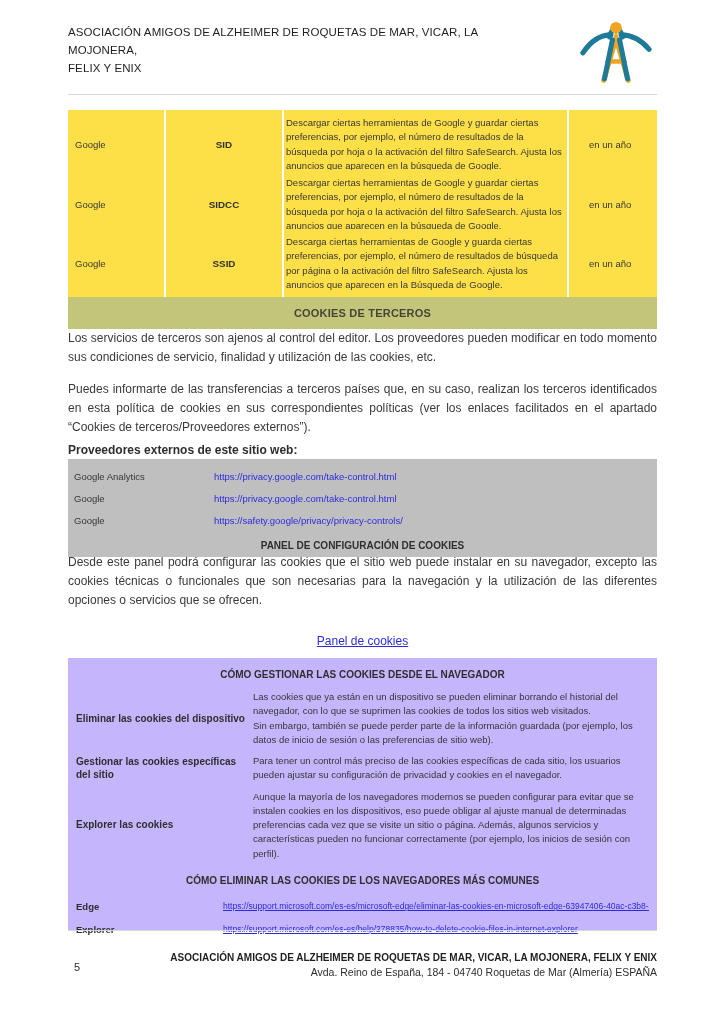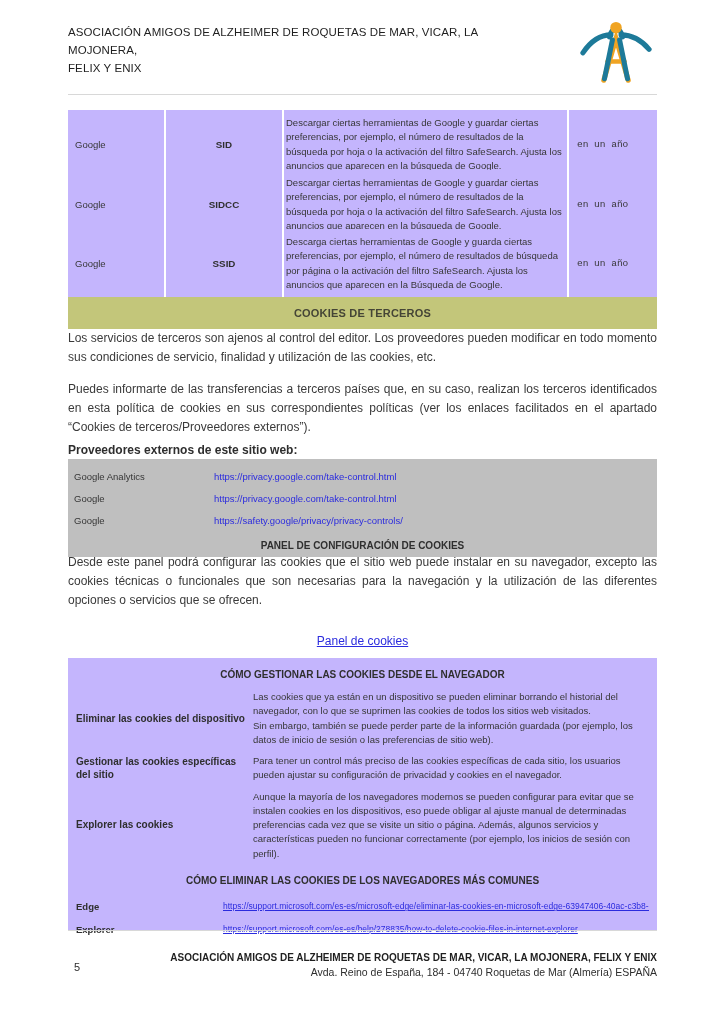--- a/index.html
+++ b/index.html
@@ -9,25 +9,25 @@
   }
   
   .hdr-title{position:absolute;left:68px;top:24px;width:470px;
     font-size:11.5px;line-height:1.55;color:#1f1f1f;letter-spacing:.1px;}
   .logo{position:absolute;left:580px;top:14px;width:72px;height:72px;}
   .hdr-rule{position:absolute;left:68px;top:94px;width:589px;height:1px;background:#d8d8d8;}
   
   .tbl1{position:absolute;left:68px;top:110px;width:589px;}
   .t1row{display:grid;grid-template-columns:96px 116px 283px 1fr;column-gap:2px;margin-bottom:2px;}
   .t1row:last-child{margin-bottom:0;}
-  .t1cell{background:#c4b5fd;display:flex;align-items:center;font-size:9.5px;color:#363636;}
+  .t1cell{background:#fde047;display:flex;align-items:center;font-size:9.5px;color:#363636;}
   .t1-provider{padding-left:7px;}
   .t1-name{justify-content:center;font-weight:bold;font-size:9.8px;color:#303030;}
   .t1-desc{padding:6px 4px 6px 2px;line-height:1.5;}
-  .t1-dur{padding-left:8px;font-family:Liberation Mono, monospace;}
+  .t1-dur{padding-left:20px;}
   .row-h1{height:58px;}.row-h2{height:57px;}.row-h3{height:58px;}
   
   .banner{position:absolute;left:68px;top:297px;width:589px;height:32px;
     background:#c3c67a;display:flex;align-items:center;justify-content:center;
     font-size:11px;font-weight:bold;color:#454536;letter-spacing:.2px;}
   
   .para{position:absolute;left:68px;width:589px;margin:0;
     font-size:12px;line-height:1.57;text-align:justify;color:#3a3a3a;}
   .p1{top:329px;}
   .p2{top:380px;}

